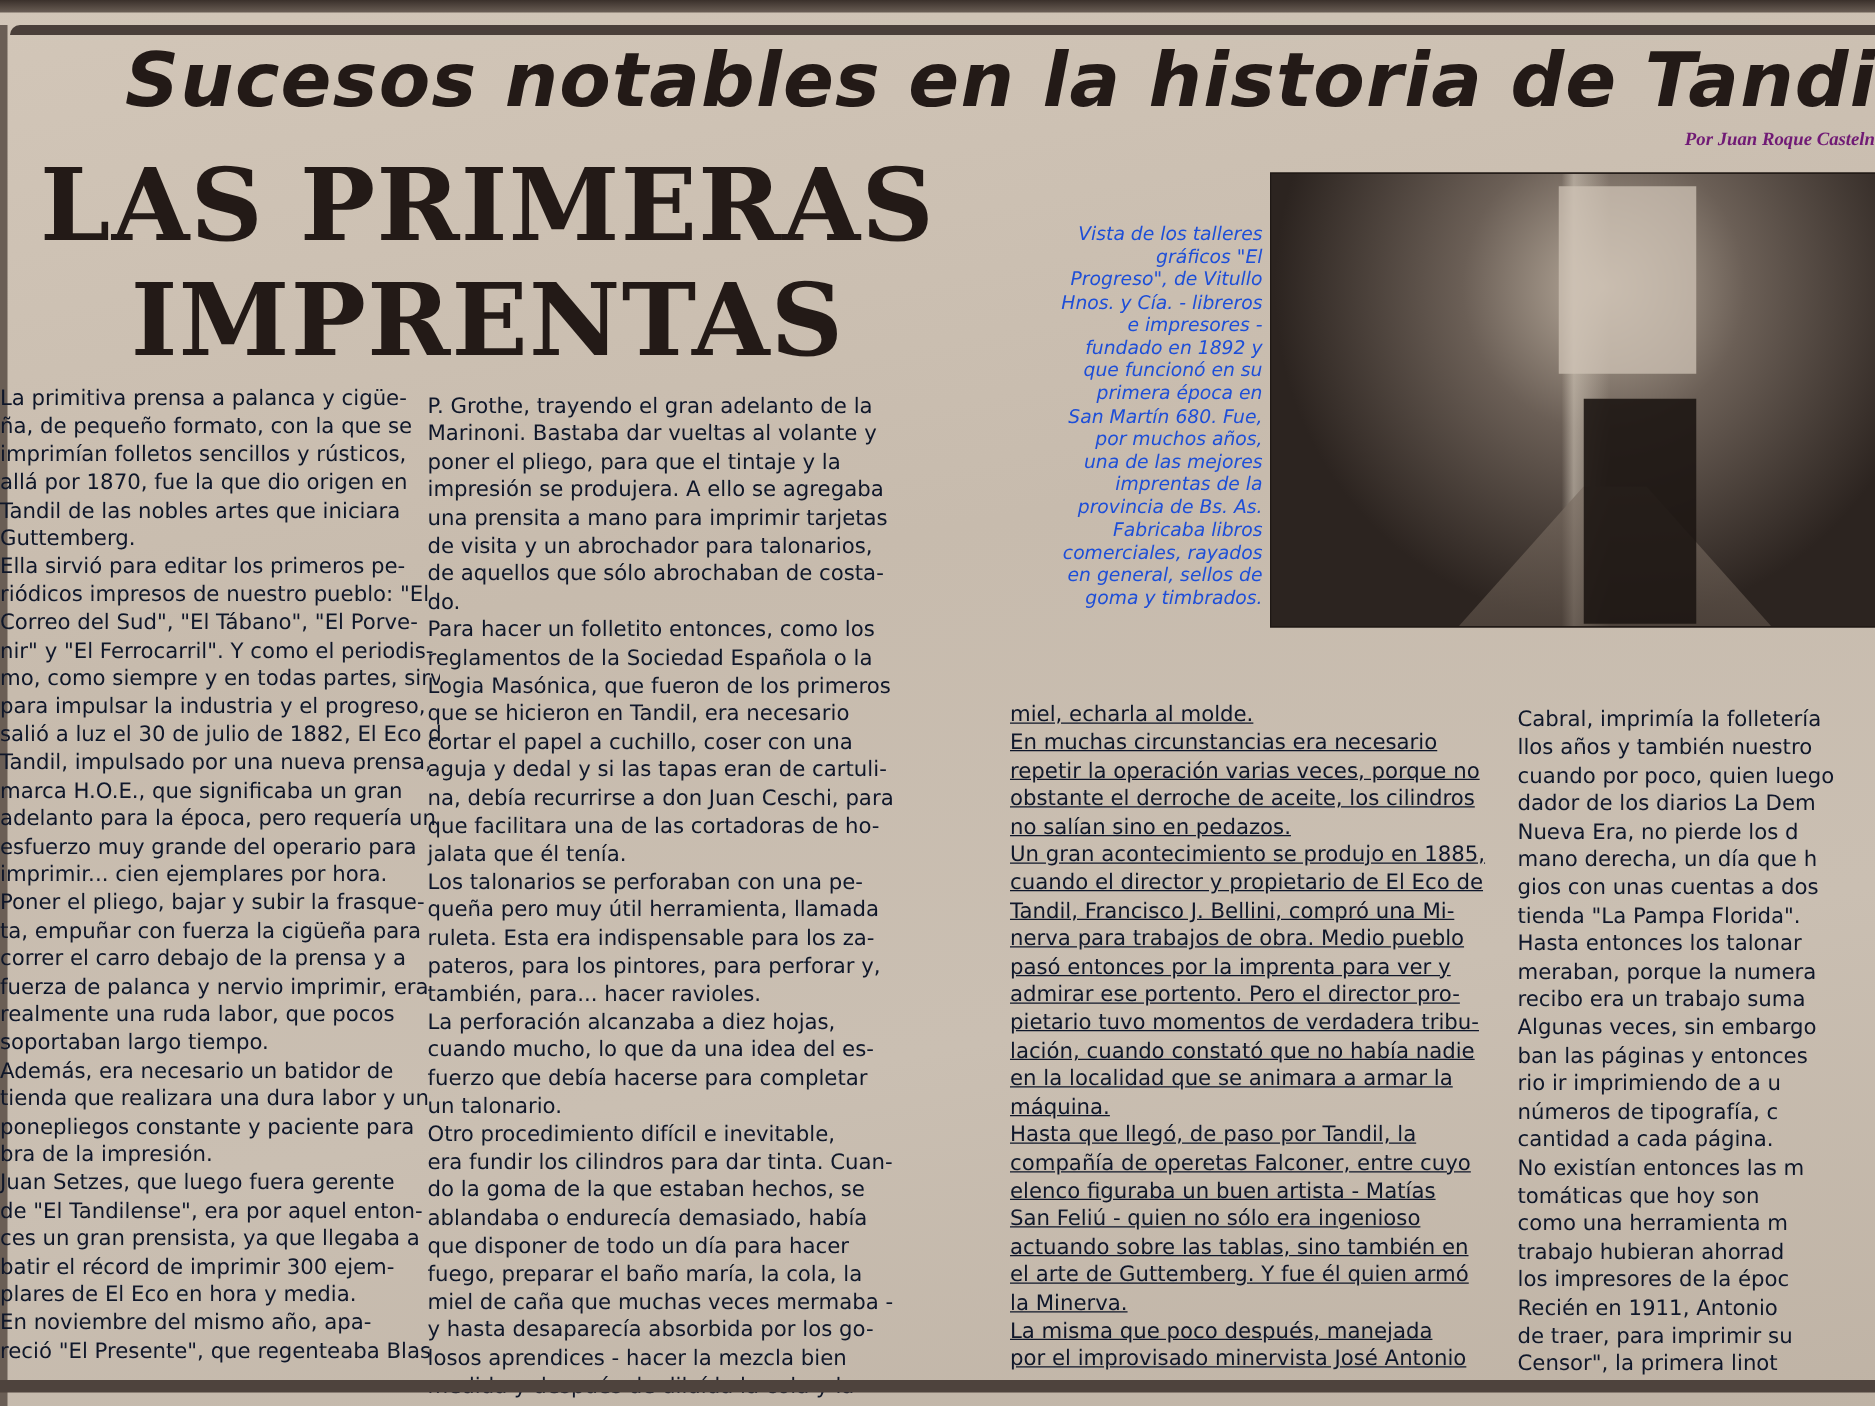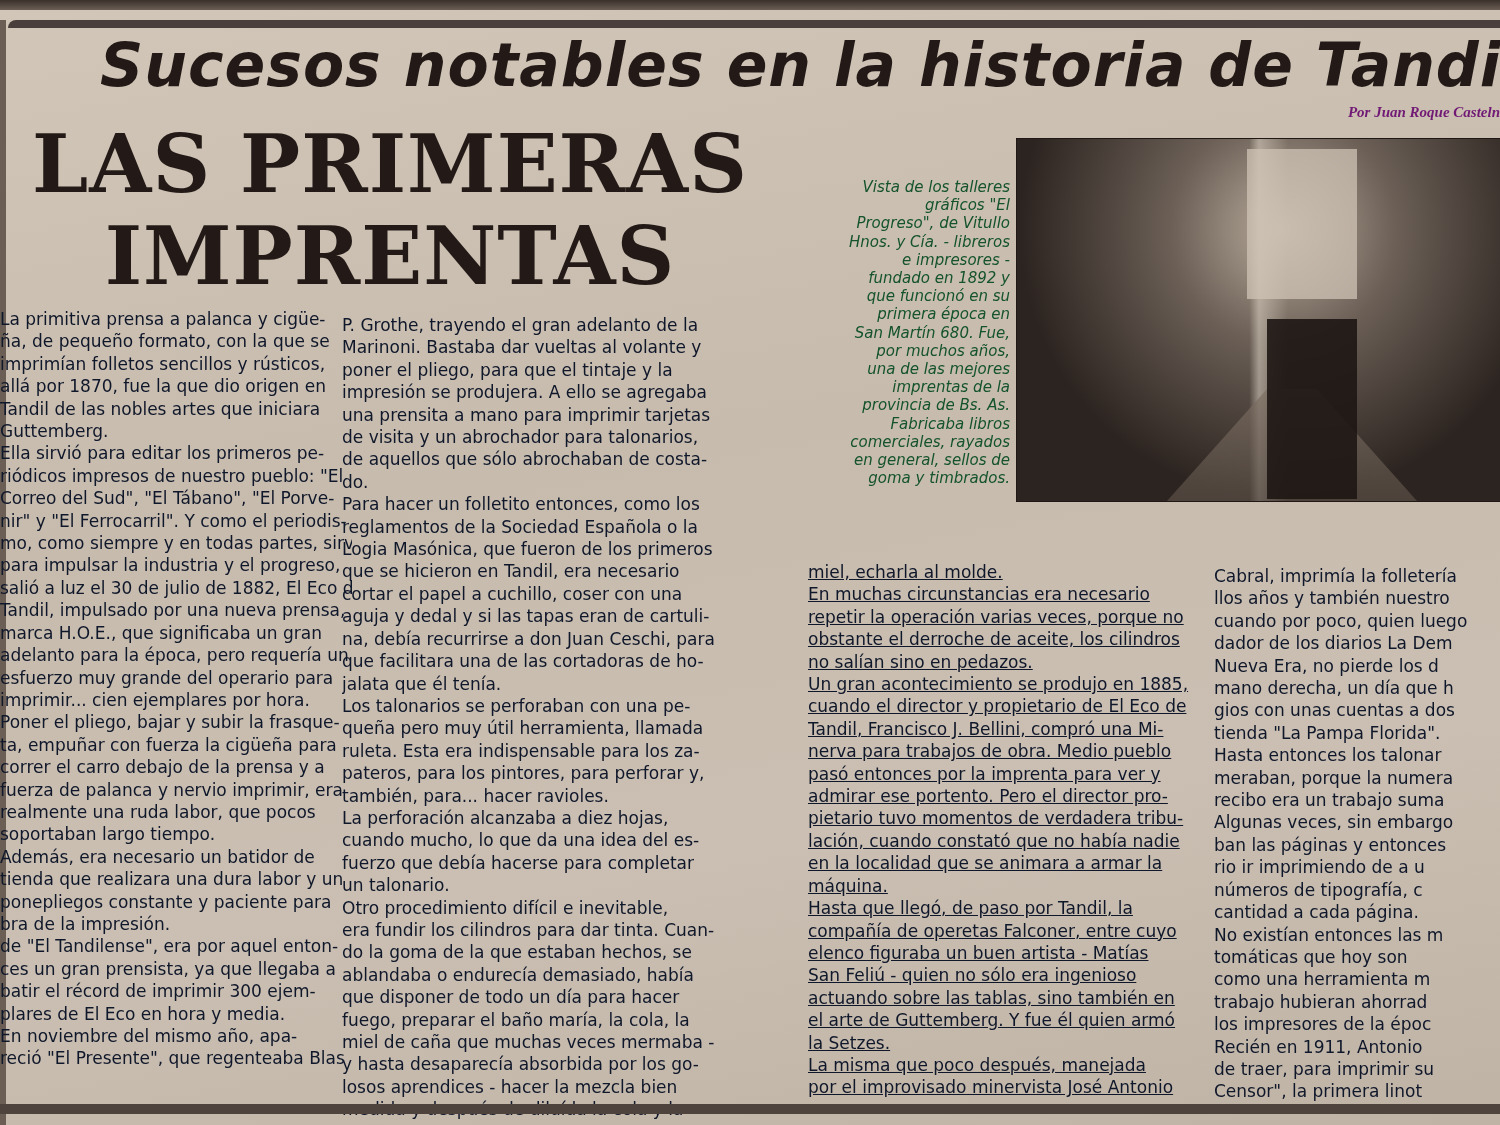--- a/index.html
+++ b/index.html
@@ -34,21 +34,21 @@
     }
     .headline {
       position: absolute; left: 30px; top: 118px; width: 720px;
       font-family: "DejaVu Serif", serif; font-weight: bold;
       font-size: 80px; line-height: 92px; text-align: center;
       color: #231a17; letter-spacing: 1px;
     }
     .caption {
       position: absolute; left: 810px; top: 178px; width: 200px;
       font-family: "DejaVu Sans", sans-serif; font-style: italic;
-      font-size: 15px; line-height: 18.2px; text-align: right; color: #14532d;
+      font-size: 15px; line-height: 18.2px; text-align: right; color: #1d4ed8;
     }
     .photo {
       position: absolute; left: 1016px; top: 138px; width: 484px; height: 362px;
       background:
         linear-gradient(90deg, rgba(0,0,0,0) 48%, rgba(220,210,195,0.55) 50%, rgba(0,0,0,0) 56%),
         radial-gradient(ellipse at 55% 25%, #b8ab9c 0%, #6b5f56 30%, #2c2420 70%),
         #2b231f;
       border: 1px solid #1f1815;
       overflow: hidden;
     }
@@ -143,20 +143,21 @@
     <p>Poner el pliego, bajar y subir la frasque-</p>
     <p>ta, empuñar con fuerza la cigüeña para</p>
     <p>correr el carro debajo de la prensa y a</p>
     <p>fuerza de palanca y nervio imprimir, era</p>
     <p>realmente una ruda labor, que pocos</p>
     <p>soportaban largo tiempo.</p>
     <p>Además, era necesario un batidor de</p>
     <p>tienda que realizara una dura labor y un</p>
     <p>ponepliegos constante y paciente para</p>
     <p>bra de la impresión.</p>
+    <p>Juan Setzes, que luego fuera gerente</p>
     <p>de "El Tandilense", era por aquel enton-</p>
     <p>ces un gran prensista, ya que llegaba a</p>
     <p>batir el récord de imprimir 300 ejem-</p>
     <p>plares de El Eco en hora y media.</p>
     <p>En noviembre del mismo año, apa-</p>
     <p>reció "El Presente", que regenteaba Blas</p>
   </div>
 <div class="col col2">
     <p>P. Grothe, trayendo el gran adelanto de la</p>
     <p>Marinoni. Bastaba dar vueltas al volante y</p>
@@ -210,21 +211,21 @@
     <p>pietario tuvo momentos de verdadera tribu-</p>
     <p>lación, cuando constató que no había nadie</p>
     <p>en la localidad que se animara a armar la</p>
     <p>máquina.</p>
     <p>Hasta que llegó, de paso por Tandil, la</p>
     <p>compañía de operetas Falconer, entre cuyo</p>
     <p>elenco figuraba un buen artista - Matías</p>
     <p>San Feliú - quien no sólo era ingenioso</p>
     <p>actuando sobre las tablas, sino también en</p>
     <p>el arte de Guttemberg. Y fue él quien armó</p>
-    <p>la Setzes.</p>
+    <p>la Minerva.</p>
     <p>La misma que poco después, manejada</p>
     <p>por el improvisado minervista José Antonio</p>
   </div>
 <div class="col col4">
     <p>Cabral, imprimía la folletería</p>
     <p>llos años y también nuestro</p>
     <p>cuando por poco, quien luego</p>
     <p>dador de los diarios La Dem</p>
     <p>Nueva Era, no pierde los d</p>
     <p>mano derecha, un día que h</p>

